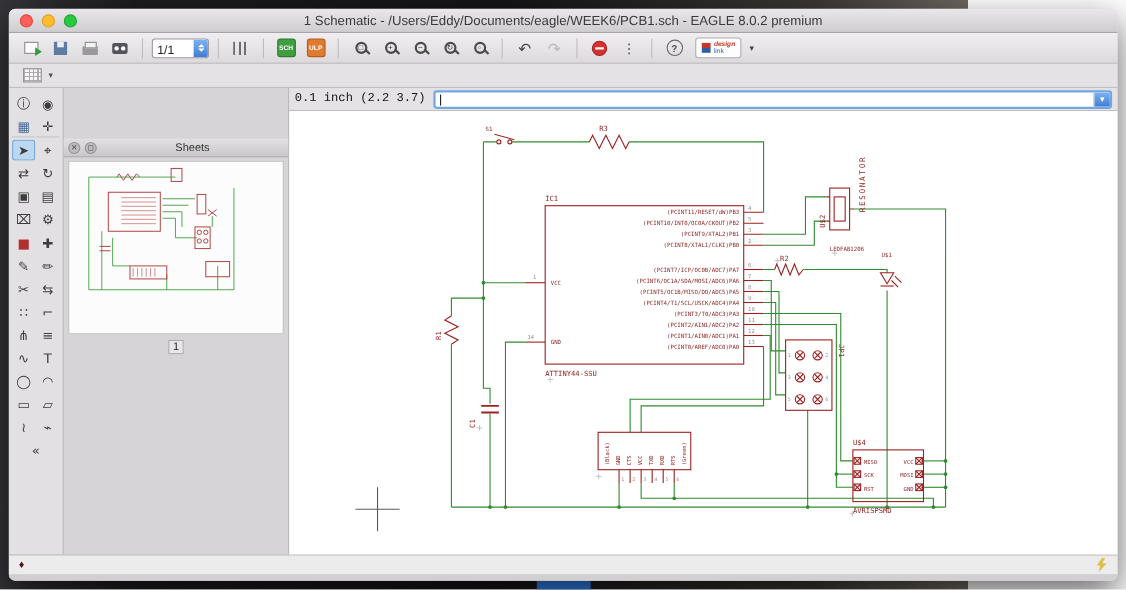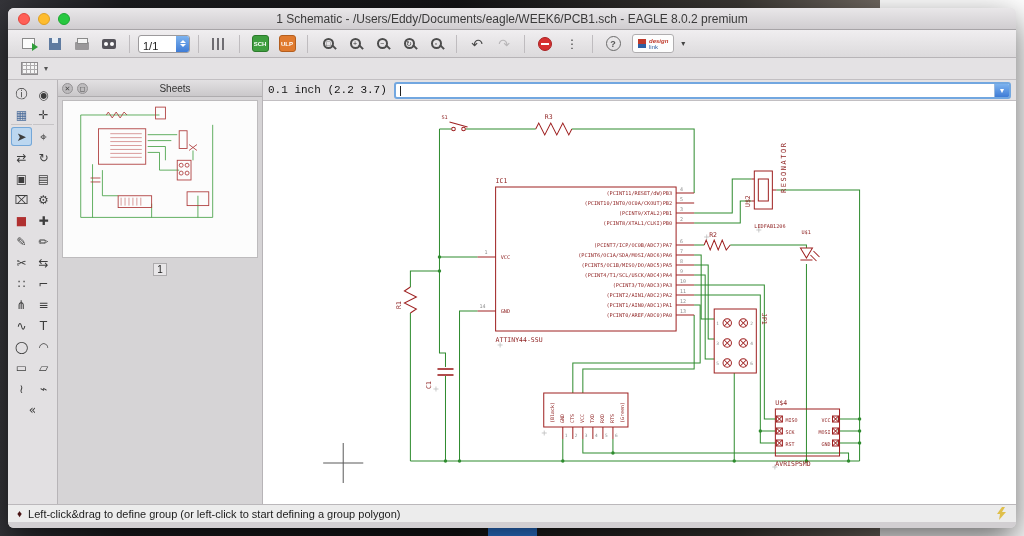--- a/index.html
+++ b/index.html
@@ -91,21 +91,21 @@
   .tool:nth-child(5) { background:#bcd7f0; box-shadow:inset 0 0 0 1px #74a7d8; }
   .tool:nth-child(13) .tool-glyph { color:#b03030; }
   .tool:nth-child(4) { border-bottom:1px solid #c6c4c6; border-radius:0; }
   .tool:nth-child(3) { border-bottom:1px solid #c6c4c6; border-radius:0; }
   .tool:last-child { grid-column:1 / -1; }
 
   
   .sheets { width:205px; flex:0 0 205px; background:#d6d4d6; border-right:1px solid #b7b4b7;
     display:flex; flex-direction:column; }
   .sheets-header { height:17px; flex:0 0 17px; background:linear-gradient(#e2e0e2,#cac8ca);
-    border-bottom:1px solid #aeacae; display:flex; align-items:center; position:relative; }
+    border-bottom:1px solid #aeacae; display:flex; align-items:center; position:relative;margin-top:46px; }
   .sheets-title { flex:1; text-align:center; font-size:10px; color:#333; }
   .panel-btn { width:11px; height:11px; border-radius:50%; background:#bdbbbd; border:1px solid #959395;
     font-size:7px; line-height:9px; text-align:center; color:#4c4c4c; margin-left:4px; }
   .thumb { margin:3px 4px; background:#fcfcfc; height:158px; border:1px solid #bdbbbd; }
   .thumb svg { width:100%; height:100%; }
   .sheet-num { text-align:center; font-size:10px; color:#222; padding:2px 0; }
   .sheet-num span { display:inline-block; min-width:14px; padding:0 2px; border:1px solid #adabad; background:#e8e6e8; }
 
   
   .canvas-area { flex:1; display:flex; flex-direction:column; background:#e4e2e4; min-width:0; }
@@ -676,21 +676,20 @@
               <text class="tiny-num" x="351" y="336">6</text>
             </g>
 
           </svg>
         </div>
       </div>
     </div>
 
     <div class="statusbar">
       <span class="status-icon">♦</span>
-      <span>Left-click&amp;drag to define group (or left-click to start defining a group polygon)</span>
       <span class="status-right">
         <svg width="11" height="13" viewBox="0 0 11 13">
             <path d="M6 0 L1 7 H4 L3 13 L10 5 H6 L9 0 Z" fill="#ddb72f" opacity="0.85"></path>
           </svg>
       </span>
     </div>
     <div class="win-footer"></div>
 
   </div>
 </div>

